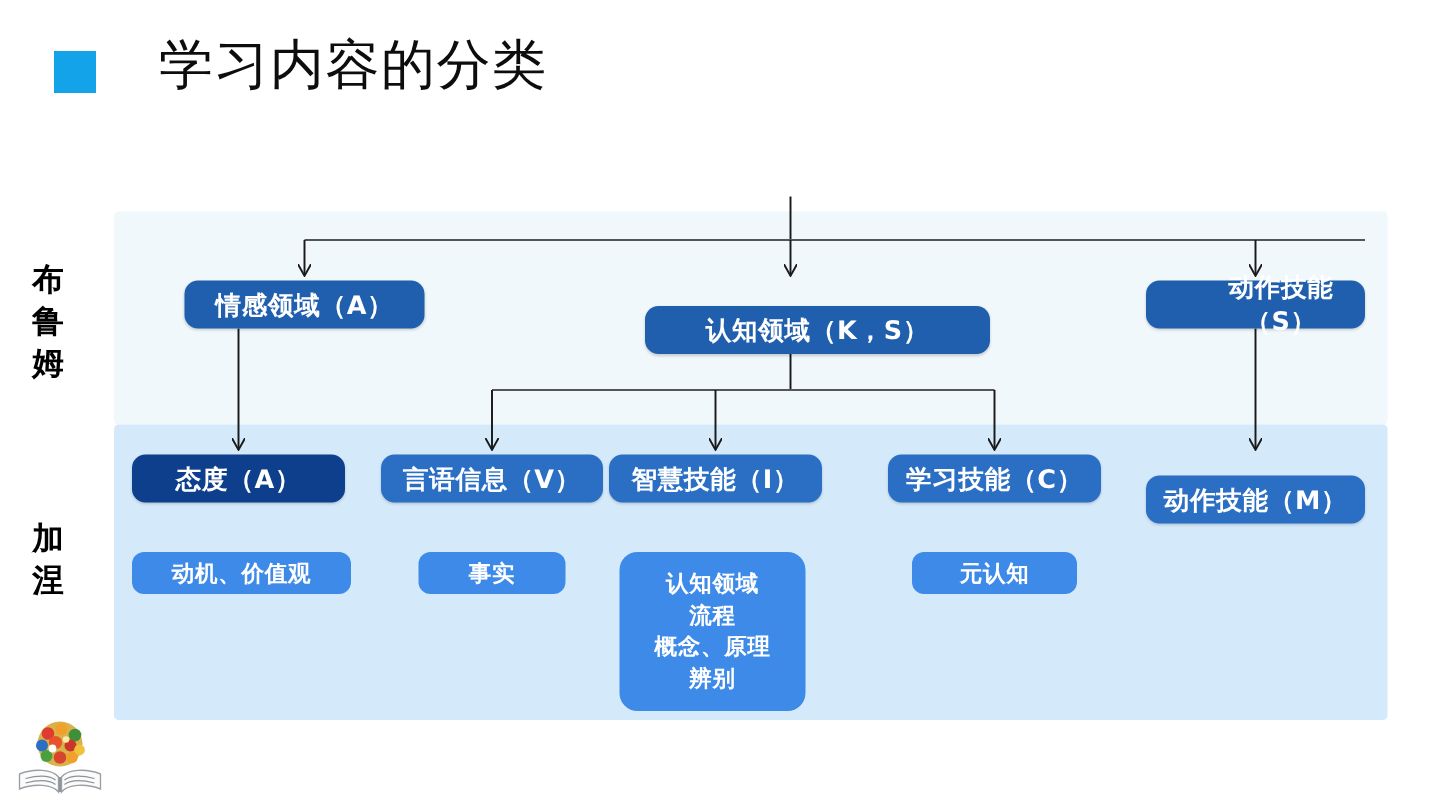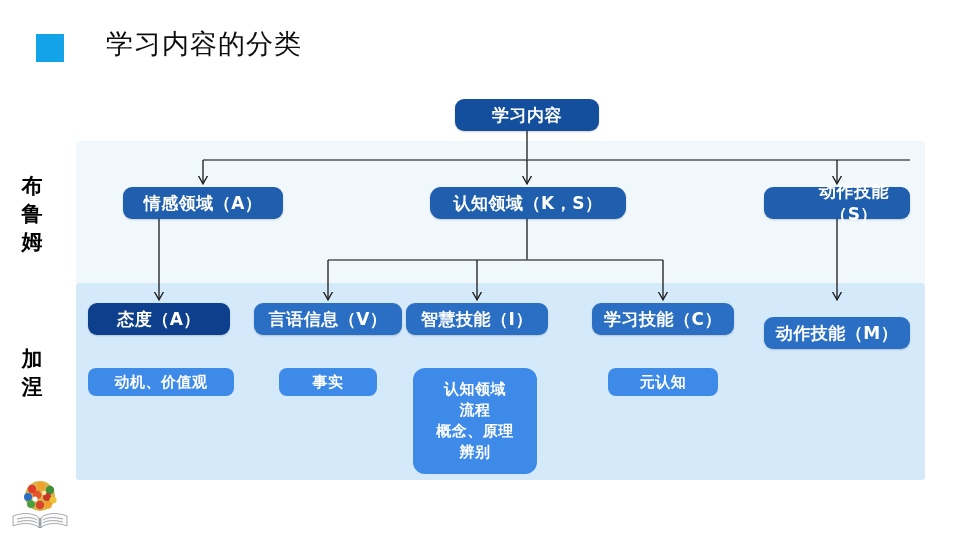--- a/index.html
+++ b/index.html
@@ -16,21 +16,21 @@
   }
 
   
   .title-bullet {
     position: absolute; left: 36px; top: 34px;
     width: 28px; height: 28px;
     background: #13a3e8;
   }
   .slide-title {
     position: absolute; left: 106px; top: 19px;
-    font-size: 27px; line-height: 50px;
+    font-size: 36px; line-height: 50px;
     color: #0d0d0d; letter-spacing: 1px;
     white-space: nowrap;
   }
 
   
   .band {
     position: absolute;
     border-radius: 3px;
   }
   .band-upper {
@@ -102,21 +102,21 @@
   .n-leaf-tall {
     background: #3d8ae8;
     font-size: 15px;
     line-height: 21px;
     border-radius: 12px;
   }
 
   
   #node-root       { left: 455px; top: 99px;  width: 144px; height: 32px; }
   #node-affective  { left: 123px; top: 187px; width: 160px; height: 32px; }
-  #node-cognitive  { left: 430px; top: 187px; width: 196px; height: 32px; border-radius: 11px; }
+  #node-cognitive  { left: 430px; top: 204px; width: 230px; height: 32px; }
   #node-psychomotor{ left: 764px; top: 187px; width: 146px; height: 32px; padding-left: 34px; }
 
   #node-attitude   { left: 88px;  top: 303px; width: 142px; height: 32px; }
   #node-verbal     { left: 254px; top: 303px; width: 148px; height: 32px; }
   #node-intellect  { left: 406px; top: 303px; width: 142px; height: 32px; }
   #node-learnskill { left: 592px; top: 303px; width: 142px; height: 32px; }
   #node-motorskill { left: 764px; top: 303px; width: 146px; height: 32px; margin-top: 14px; }
 
   #leaf-motivation { left: 88px;  top: 368px; width: 146px; height: 28px; }
   #leaf-fact       { left: 279px; top: 368px; width: 98px;  height: 28px; font-family: Liberation Serif, serif; }
@@ -171,21 +171,20 @@
       <path d="M 527 219 L 527 260"></path>
       <path d="M 328 260 L 663 260" stroke="#555555"></path>
       <path d="M 328 260 L 328 299" marker-end="url(#arrow)"></path>
       <path d="M 477 260 L 477 299" marker-end="url(#arrow)"></path>
       <path d="M 663 260 L 663 299" marker-end="url(#arrow)"></path>
 
       <path d="M 837 219 L 837 299" marker-end="url(#arrow)"></path>
     </g>
   </svg>
 
-  <div class="node n-root" id="node-root">学习内容</div>
 
   <div class="node n-l2" id="node-affective">情感领域（A）</div>
   <div class="node n-l2" id="node-cognitive">认知领域（K，S）</div>
   <div class="node n-l2" id="node-psychomotor">动作技能（S）</div>
 
   <div class="node n-l3-dark" id="node-attitude">态度（A）</div>
   <div class="node n-l3" id="node-verbal">言语信息（V）</div>
   <div class="node n-l3" id="node-intellect">智慧技能（I）</div>
   <div class="node n-l3" id="node-learnskill">学习技能（C）</div>
   <div class="node n-l3" id="node-motorskill">动作技能（M）</div>

